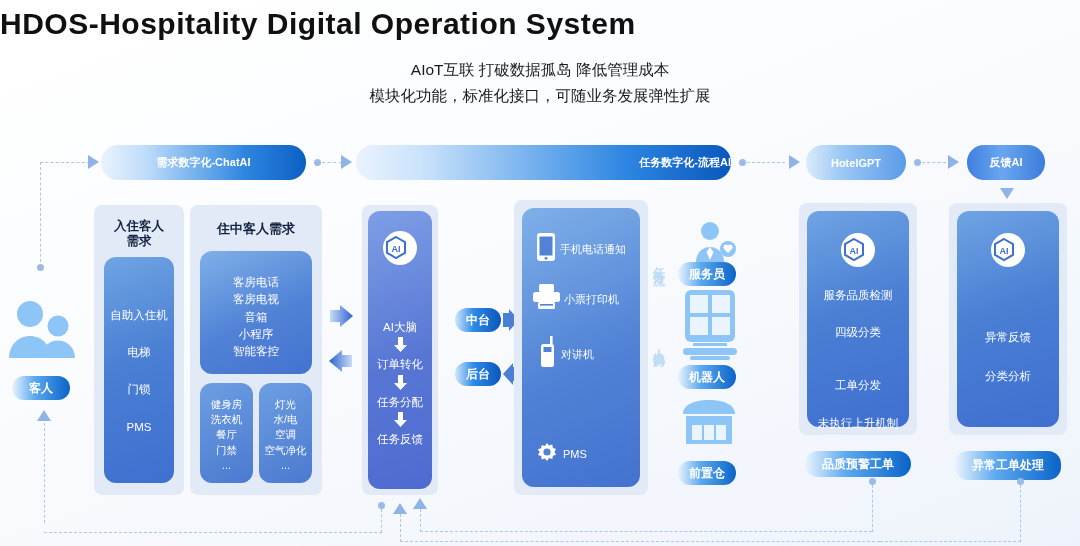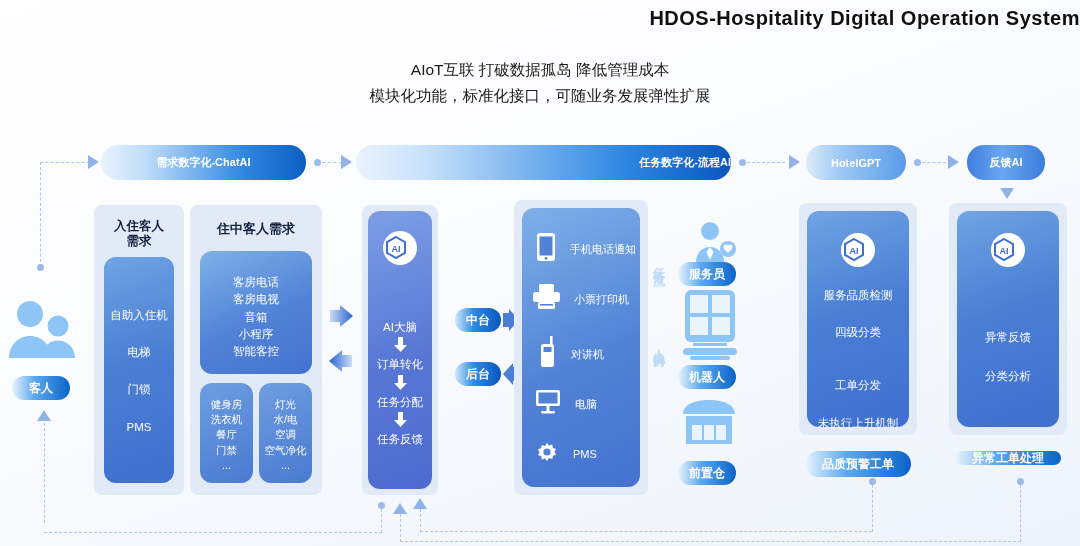--- a/index.html
+++ b/index.html
@@ -6,22 +6,22 @@
   body{
     width:1080px;height:546px;overflow:hidden;
     font-family:"Liberation Sans","DejaVu Sans",sans-serif;
     background:linear-gradient(160deg,#ffffff 0%,#fbfcfe 40%,#eef3fb 100%);
     position:relative;
   }
   #stage{position:absolute;inset:0;}
 
   
   .title{
-    position:absolute;left:0;right:0;top:7px;text-align:right;
-    font-size:20px;font-weight:bold;color:#101010;letter-spacing:.5px;
+    position:absolute;left:0;right:0;top:7px;text-align:left;
+    font-size:30px;font-weight:bold;color:#101010;letter-spacing:.5px;
     font-family:"Liberation Sans","DejaVu Sans",sans-serif;
   }
   .sub1{position:absolute;left:0;right:0;top:60px;text-align:center;font-size:15.5px;color:#1a1a1a;}
   .sub2{position:absolute;left:0;right:0;top:86px;text-align:center;font-size:15.5px;color:#1a1a1a;}
 
   
   .phase{
     position:absolute;height:35px;border-radius:17px;
     display:flex;align-items:center;justify-content:center;
     color:#fff;font-size:11px;font-weight:bold;white-space:nowrap;
@@ -59,21 +59,21 @@
   .pill.solid{background:linear-gradient(90deg,#cfe6fb 0%,#2e8be6 40%,#0a55bd 100%);}
 
   
   .ic{position:absolute;}
   .aibadge{
     position:absolute;width:34px;height:34px;border-radius:50%;
     background:#fff;display:flex;align-items:center;
   }
 
   .devrow{position:absolute;left:0;right:0;display:flex;align-items:center;}
-  .devrow .lab{color:#fff;font-size:11px;margin-left:14px;}
+  .devrow .lab{color:#fff;font-size:11px;margin-left:4px;}
 
   .vtext{
     position:absolute;writing-mode:vertical-rl;text-orientation:upright;
     color:#bfdcf7;font-size:12px;font-weight:bold;letter-spacing:2px;
   }
 
   .dashV{position:absolute;border-left:1.6px dashed #a9c6ec;}
   .dashH{position:absolute;border-top:1.6px dashed #a9c6ec;}
   .dot{position:absolute;width:7px;height:7px;border-radius:50%;background:#9cb9e8;}
 
@@ -276,31 +276,20 @@
         <span>
           <svg width="17" height="32" viewBox="0 0 17 32">
               <rect x="10" y="0" width="2.6" height="9" fill="#fff"></rect>
               <rect x="1" y="8" width="13" height="23" rx="2.5" fill="#fff"></rect>
               <rect x="3.5" y="11" width="8" height="5" fill="#5182d6"></rect>
             </svg>
         </span>
         <span class="lab">对讲机</span>
       </div>
 
-      <div class="devrow" style="top:182px;padding-left:13px;">
-        <span>
-          <svg width="26" height="24" viewBox="0 0 26 24">
-              <rect x="1" y="0" width="24" height="16" rx="2" fill="#fff"></rect>
-              <rect x="3.5" y="2.5" width="19" height="11" fill="#5182d6"></rect>
-              <rect x="11.5" y="16" width="3" height="5" fill="#fff"></rect>
-              <rect x="6" y="21" width="14" height="2.4" rx="1.2" fill="#fff"></rect>
-            </svg>
-        </span>
-        <span class="lab">电脑</span>
-      </div>
 
       <div class="devrow" style="top:232px;padding-left:13px;">
         <span>
           <svg width="24" height="24" viewBox="0 0 24 24">
               <path d="M12 0l2.1 2.6 3.2-1 .6 3.3 3.2 1-1.7 2.9 1.7 2.9-3.2 1-.6 3.3-3.2-1L12 18l-2.1-2.6-3.2 1-.6-3.3-3.2-1L4.6 9.2 2.9 6.3l3.2-1 .6-3.3 3.2 1z" transform="translate(0,3)" fill="#fff"></path>
               <circle cx="12" cy="12" r="3.6" fill="#5182d6"></circle>
             </svg>
         </span>
         <span class="lab">PMS</span>
       </div>
@@ -380,21 +369,21 @@
           <path d="M13 2l9 5.2v10.6L13 23l-9-5.2V7.2z" fill="none" stroke="#3f6fd0" stroke-width="2"></path>
           <text x="13" y="17" font-size="9" font-weight="bold" fill="#3f6fd0" text-anchor="middle" font-family="Liberation Sans, sans-serif">AI</text>
         </svg>
       </div>
       <div class="itemlist" style="top:120px;">
         <span class="it" style="margin-bottom:26px;">异常反馈</span>
         <span class="it">分类分析</span>
       </div>
     </div>
   </div>
-  <div class="pill" style="left:955px;top:451px;width:106px;height:14px;border-radius:13px;">
+  <div class="pill" style="left:955px;top:451px;width:106px;height:29px;border-radius:13px;">
     <span>异常工单处理</span>
   </div>
 
   <div class="dot" style="left:378px;top:502px;"></div>
   <div class="dashV" style="left:381px;top:509px;height:24px;"></div>
   <div class="dashH" style="left:44px;top:532px;width:338px;"></div>
 
   <div class="arrowU" style="left:393px;top:503px;"></div>
   <div class="dashV" style="left:400px;top:514px;height:28px;"></div>
   <div class="dashH" style="left:400px;top:541px;width:480px;"></div>

